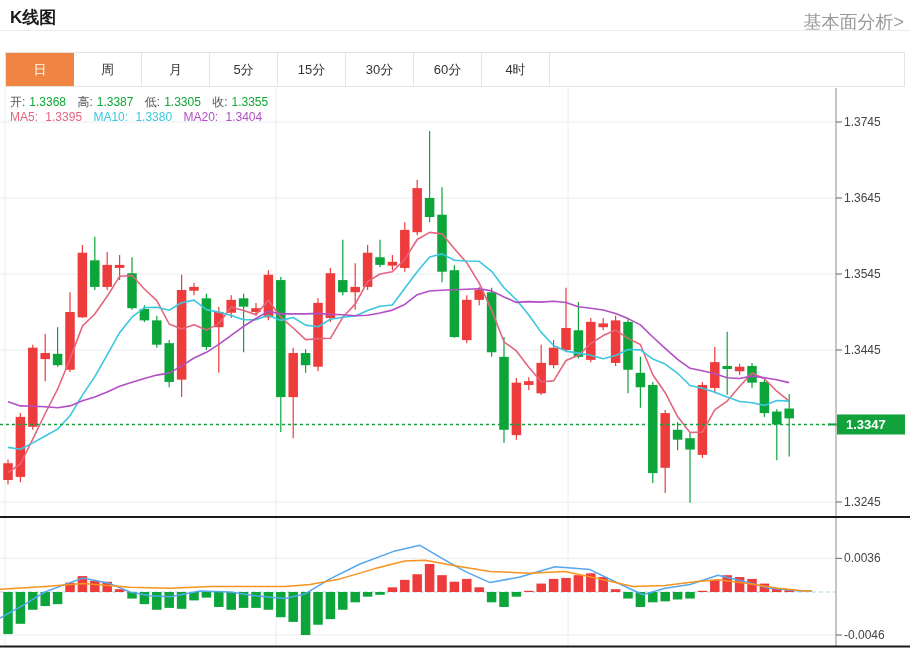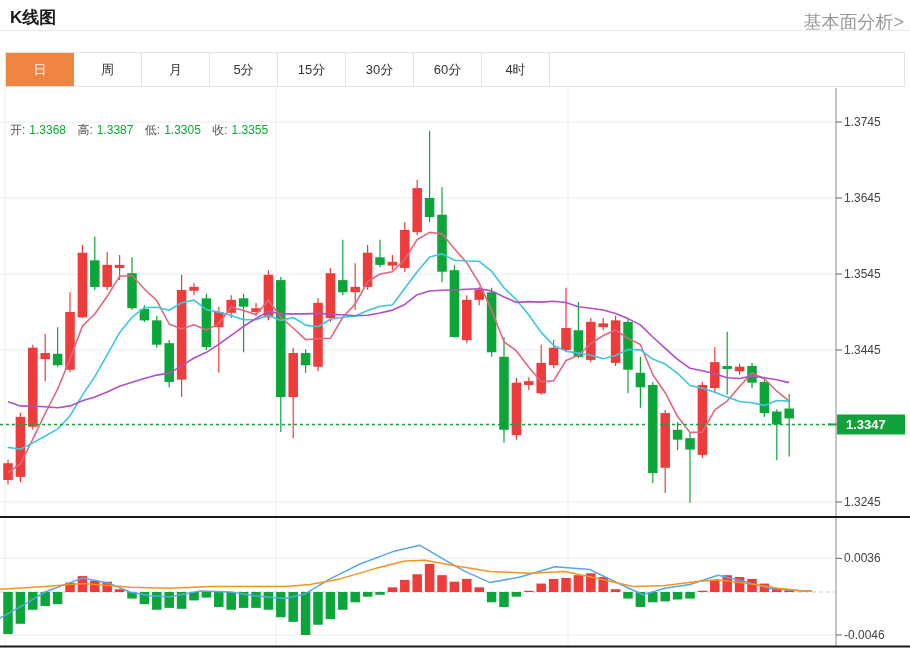--- a/index.html
+++ b/index.html
@@ -3,21 +3,21 @@
 <meta charset="utf-8">
 <style>
   html,body{margin:0;padding:0;background:#fff;font-family:"Liberation Sans","DejaVu Sans",sans-serif;}
   #app{position:relative;width:910px;height:649px;background:#fff;overflow:hidden;}
   .hdr-title{position:absolute;left:10px;top:6px;font-size:17px;font-weight:bold;color:#1a1a1a;text-align:right;}
   .hdr-link{position:absolute;right:6px;top:10px;font-size:18px;color:#999;text-decoration:none;cursor:pointer;}
   .hdr-divider{position:absolute;left:0;top:30px;width:910px;height:0;border-top:1px solid #ebebeb;}
   #tabbar{position:absolute;left:5px;top:52px;width:900px;height:35px;box-sizing:border-box;border:1px solid #e4e4e4;display:flex;background:#fff;}
   .tab{width:68px;height:100%;box-sizing:border-box;border-right:1px solid #e4e4e4;display:flex;align-items:center;justify-content:center;font-size:13px;color:#333;cursor:pointer;background:#fff;}
   .tab.active{background:#ef8443;color:#fff;border-right:none;}
-  .inforow{position:absolute;left:10px;font-size:12px;white-space:nowrap;margin-top:28px;}
+  .inforow{position:absolute;left:10px;font-size:12px;white-space:nowrap;}
   .inforow span{margin-right:4px;}
   .pair{margin-right:12px;}
   .lbl{color:#555;}
   .val{color:#0fa832;}
   .c-ma5{color:#e4657e;}
   .c-ma10{color:#3bc7df;}
   .c-ma20{color:#b14fc4;}
   .c-macd{color:#f36c6c;}
   .c-diff{color:#55a7ee;}
   .c-dea{color:#f8941e;}
@@ -289,15 +289,20 @@
       <div class="tab">4时</div>
     </div>
 
   <div class="inforow" style="top:94px;">
     <span class="pair"><span class="lbl">开:</span><span class="val">1.3368</span></span>
     <span class="pair"><span class="lbl">高:</span><span class="val">1.3387</span></span>
     <span class="pair"><span class="lbl">低:</span><span class="val">1.3305</span></span>
     <span class="pair"><span class="lbl">收:</span><span class="val">1.3355</span></span>
   </div>
 
+  <div class="inforow" style="top:110px;">
+    <span class="pair c-ma5"><span>MA5:</span> <span>1.3395</span></span>
+    <span class="pair c-ma10"><span>MA10:</span> <span>1.3380</span></span>
+    <span class="pair c-ma20"><span>MA20:</span> <span>1.3404</span></span>
+  </div>
 
 
 </div>
 
 </body></html>

